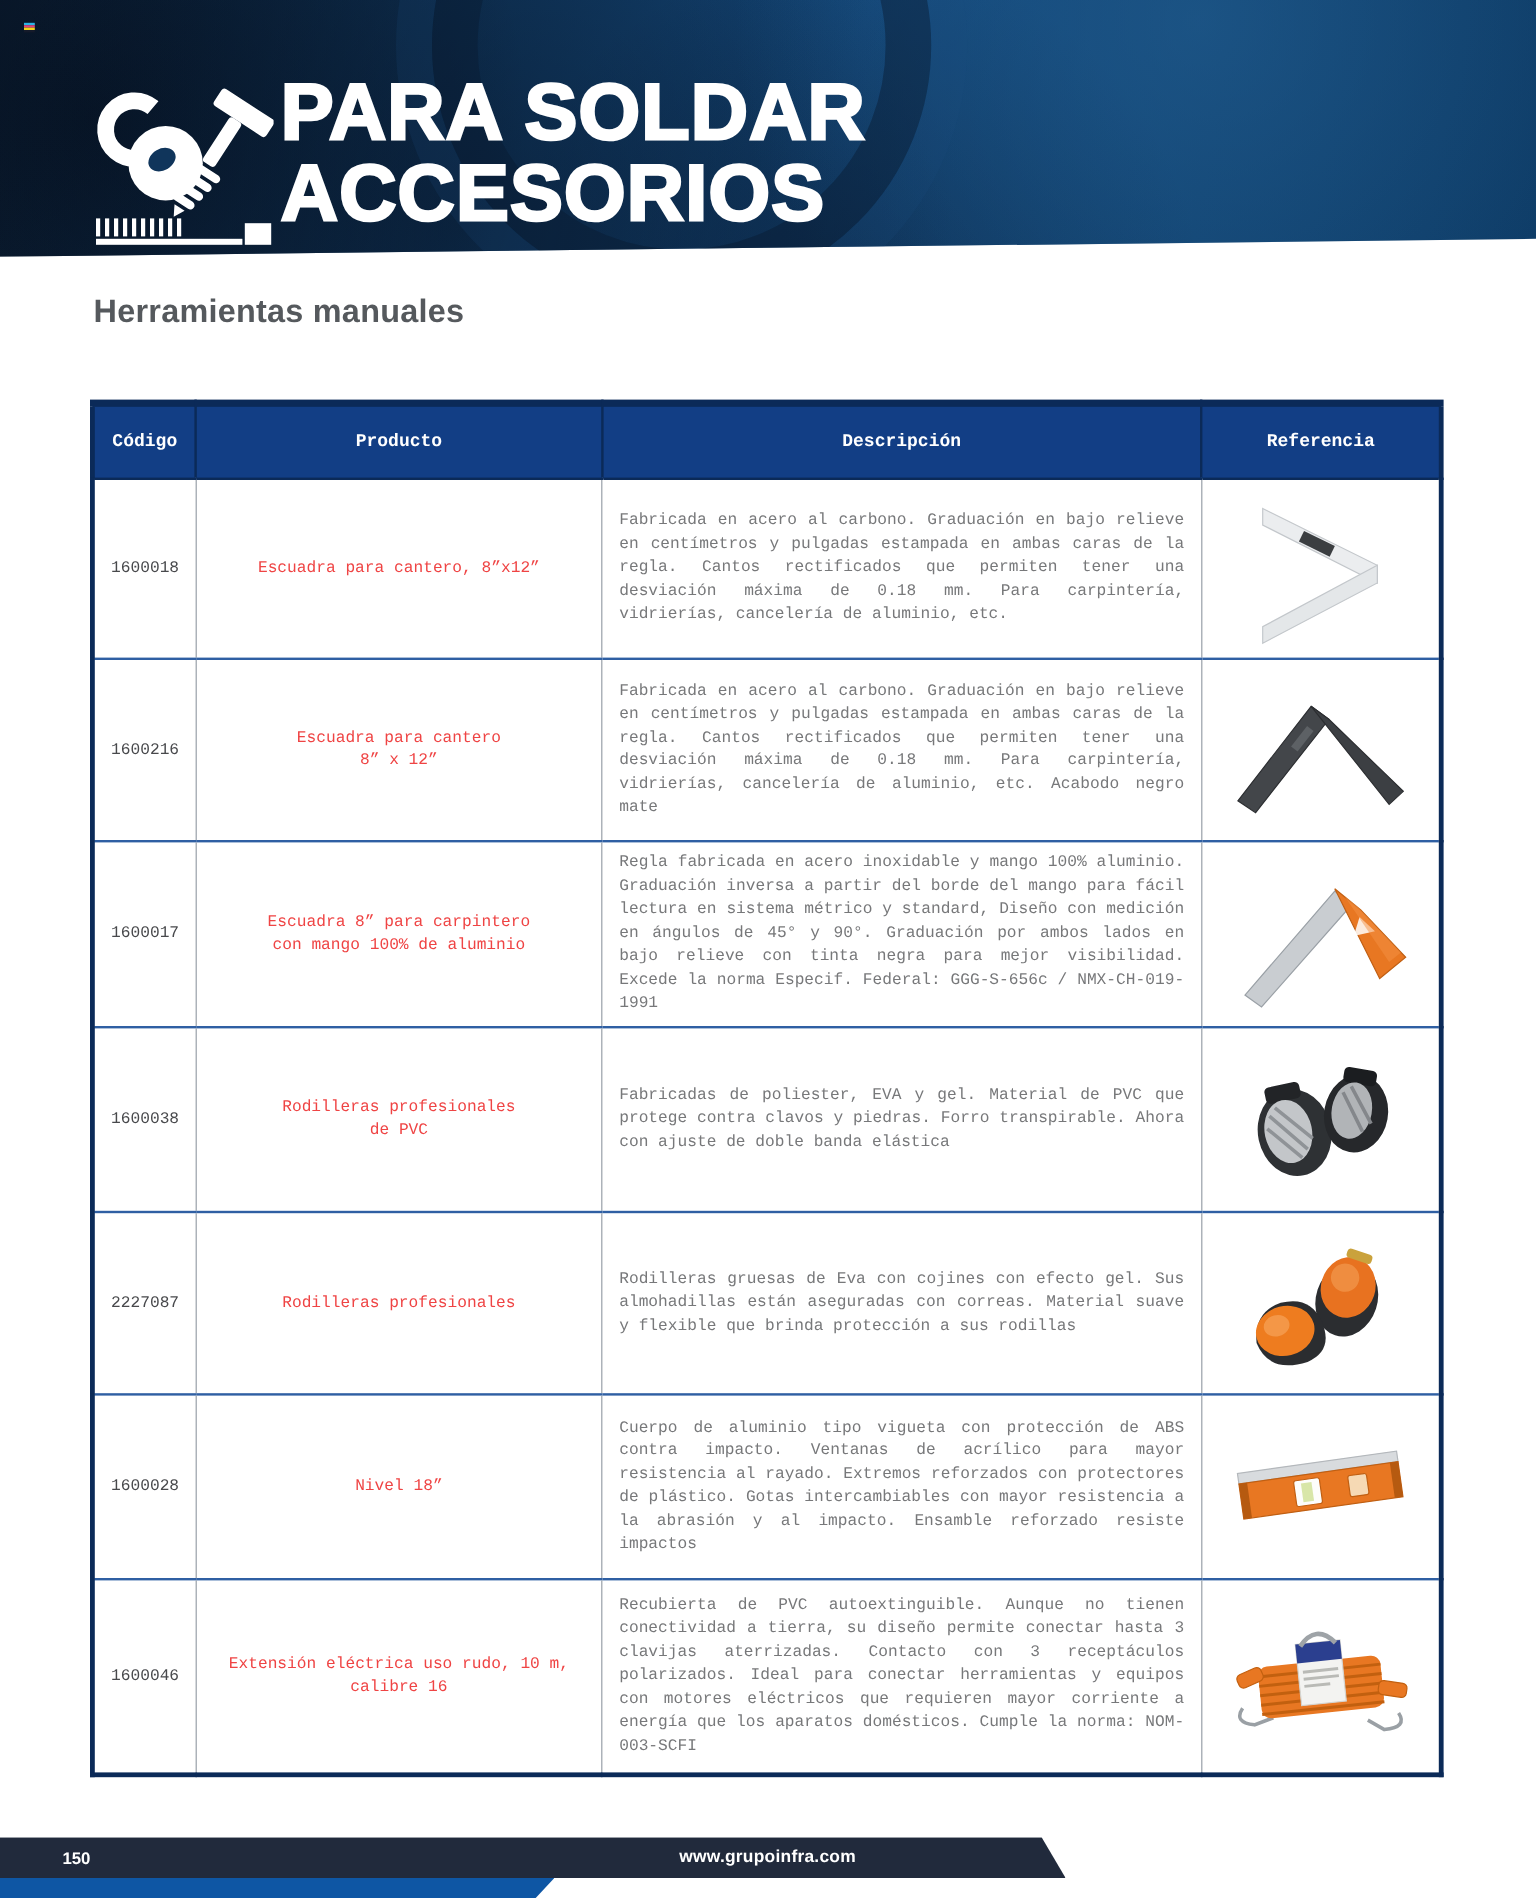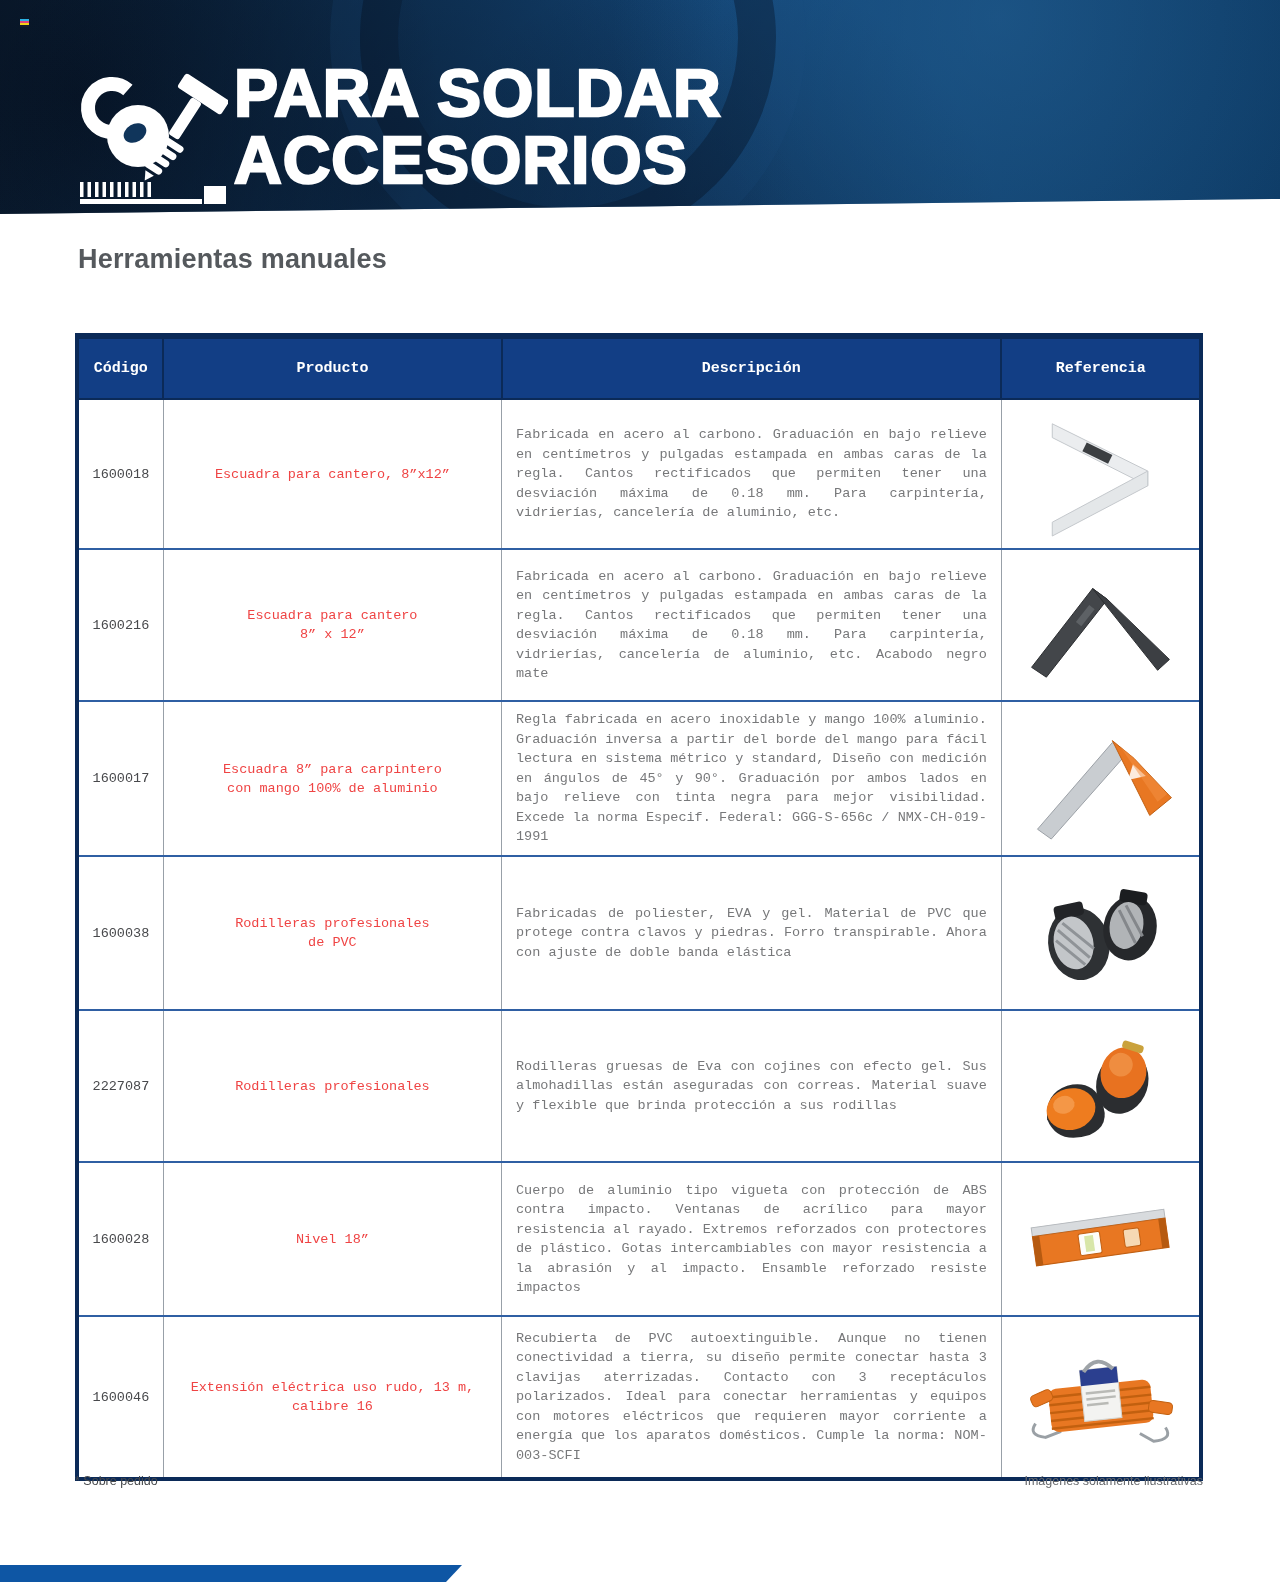--- a/index.html
+++ b/index.html
@@ -264,21 +264,21 @@
               <rect x="58" y="57" width="22" height="22" rx="2" fill="#fdfdfb" stroke="#c05f12"></rect>
               <rect x="64" y="60" width="9" height="16" fill="#d8e6a8"></rect>
               <rect x="104" y="59" width="16" height="18" rx="2" fill="#f6d9b4" stroke="#c05f12"></rect>
             </g>
           </svg>
         </td>
       </tr>
 
       <tr class="h7">
         <td class="codigo">1600046</td>
-        <td class="producto">Extensión eléctrica uso rudo, 13 m,
+        <td class="producto">Extensión eléctrica uso rudo, 10 m,
 calibre 16</td>
         <td class="descripcion">Recubierta de PVC autoextinguible. Aunque no tienen conectividad a tierra, su diseño permite conectar hasta 3 clavijas aterrizadas. Contacto con 3 receptáculos polarizados. Ideal para conectar herramientas y equipos con motores eléctricos que requieren mayor corriente a energía que los aparatos domésticos. Cumple la norma: NOM-003-SCFI</td>
         <td class="referencia">
           <svg width="165" height="128" viewBox="0 0 160 130">
             <path d="M14,92 Q6,104 24,106 L40,100" fill="none" stroke="#9aa0a5" stroke-width="3"></path>
             <path d="M146,96 Q154,108 134,110 L120,102" fill="none" stroke="#9aa0a5" stroke-width="3"></path>
             <g transform="rotate(-6 80 70)">
               <rect x="28" y="52" width="104" height="44" rx="8" fill="#e87722"></rect>
               <path d="M28,60 h104 M28,68 h104 M28,76 h104 M28,84 h104 M28,92 h104" stroke="#c2600f" stroke-width="2.5"></path>
               <rect x="10" y="54" width="22" height="12" rx="4" transform="rotate(-18 21 60)" fill="#e87722" stroke="#c2600f"></rect>
@@ -288,20 +288,20 @@
               <path d="M66,60 h30 M66,66 h30 M66,72 h22" stroke="#b9bab6" stroke-width="2.5"></path>
               <path d="M66,38 Q81,20 96,38" fill="none" stroke="#9ea3a7" stroke-width="4"></path>
             </g>
           </svg>
         </td>
       </tr>
 
     </tbody>
   </table>
 
-  <div class="footnotes">
-    <span class="fl">* Sobre pedido</span>
-    <span class="fr">Imágenes solamente ilustrativas</span>
+
+  <div class="footer-bar">
+    <span class="pagenum">150</span>
+    <span class="site">www.grupoinfra.com</span>
   </div>
-
   <div class="footer-blue"></div>
 
 </div>
 
 </body></html>

